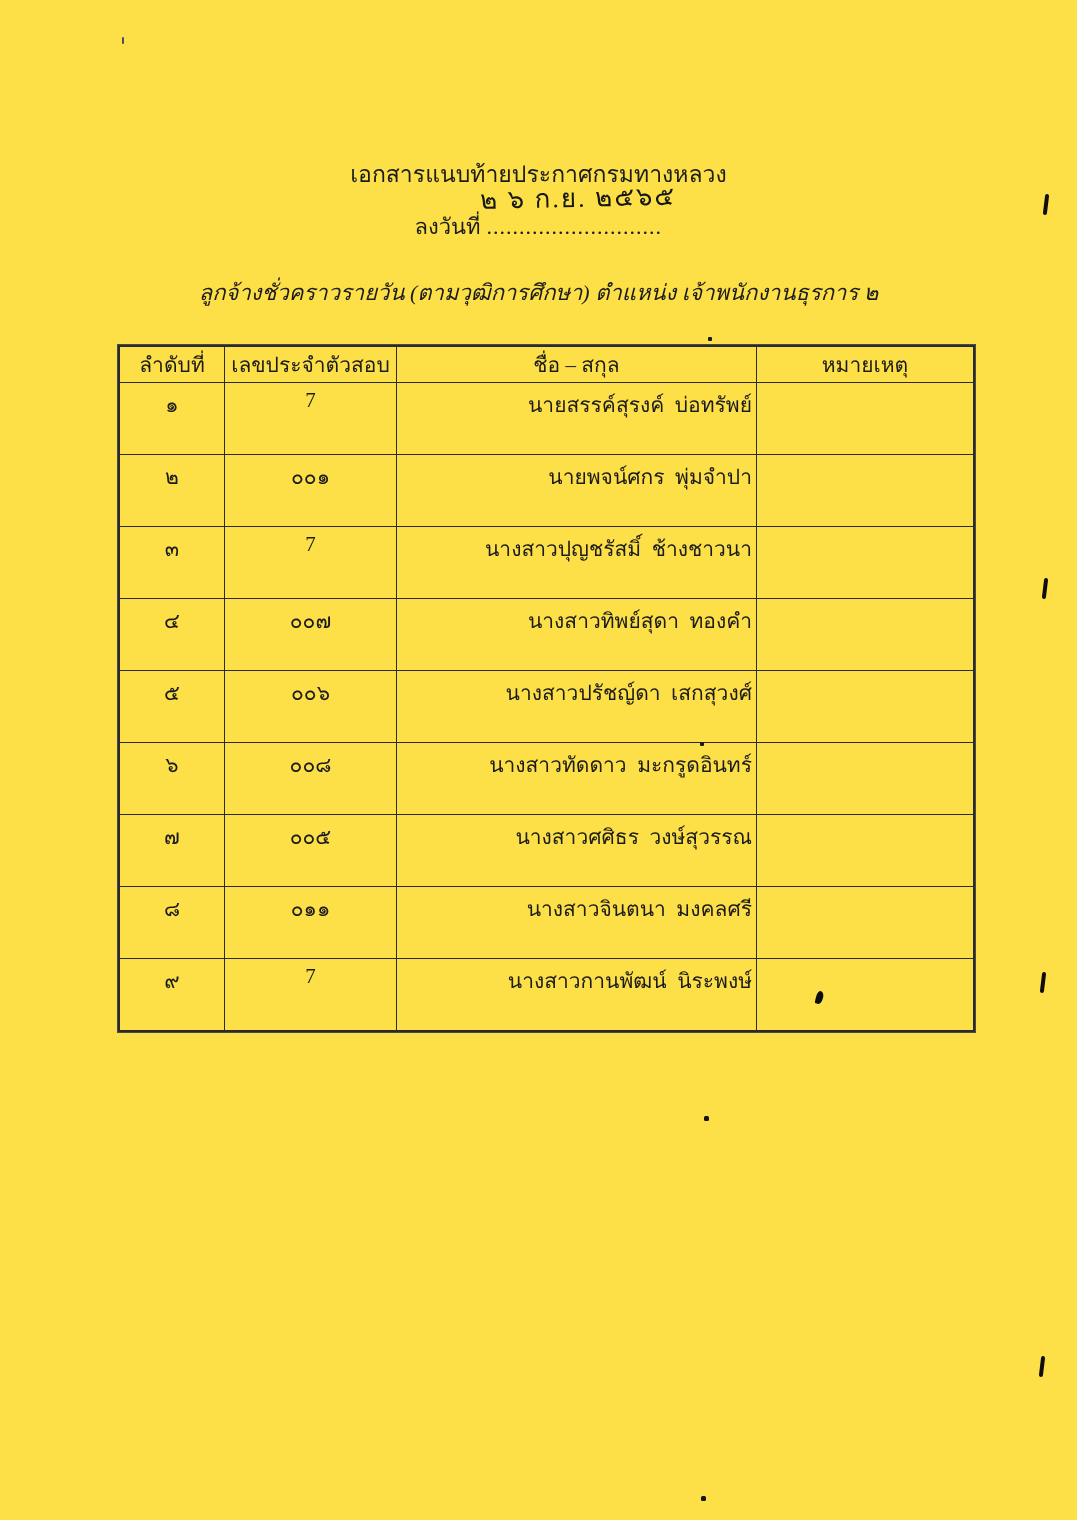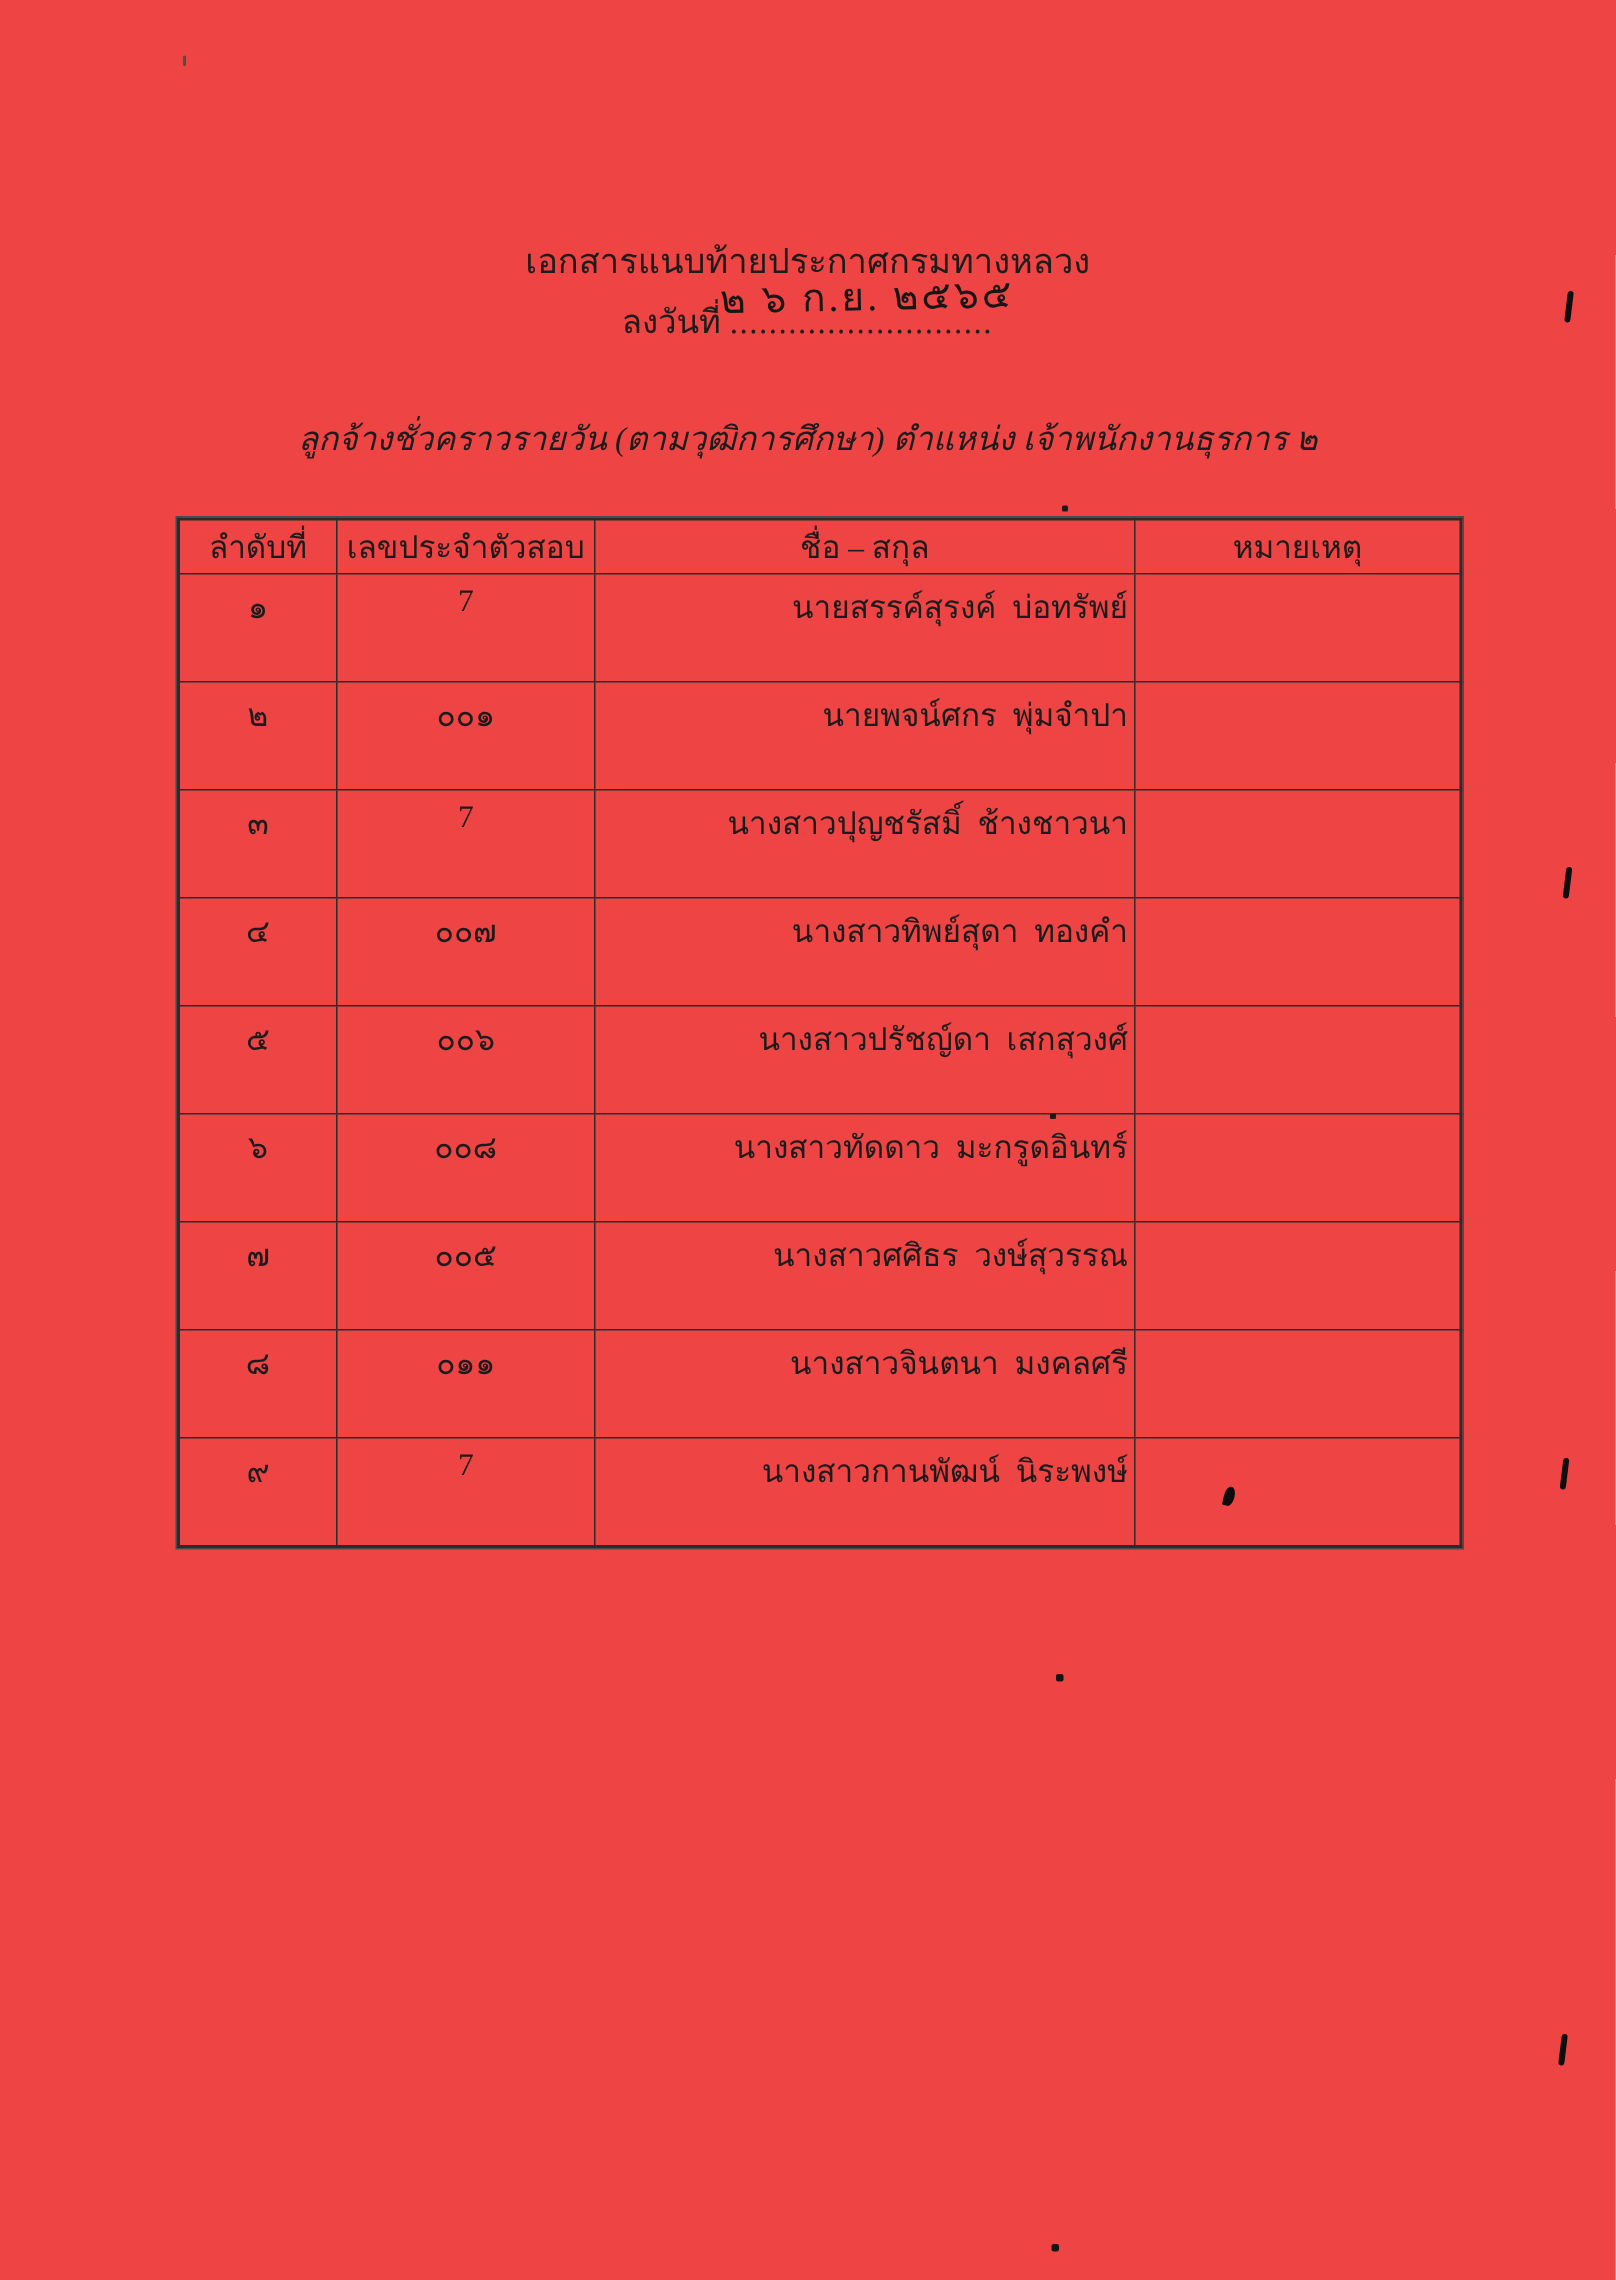--- a/index.html
+++ b/index.html
@@ -5,21 +5,21 @@
   html, body {
     margin: 0;
     padding: 0;
     background: #e8e8e8;
   }
   .page {
     position: relative;
     width: 1077px;
     height: 1520px;
     margin: 0 auto;
-    background: #ef4444;
+    background: #fde047;
     color: #1c1c1c;
     font-family: "Liberation Serif", "DejaVu Serif", serif;
     overflow: hidden;
   }
   .doc-title {
     position: absolute;
     top: 160px;
     left: 0;
     width: 100%;
     text-align: center;
@@ -38,20 +38,21 @@
     line-height: 30px;
   }
   .date-inner {
     position: relative;
     display: inline-block;
     white-space: nowrap;
   }
   .date-label {
     display: inline-block;
     vertical-align: bottom;
+    margin-top: 12px;
   }
   .date-dots {
     display: inline-block;
     vertical-align: bottom;
     width: 176px;
     overflow: hidden;
     white-space: nowrap;
     letter-spacing: 1px;
     margin-left: 6px;
   }

